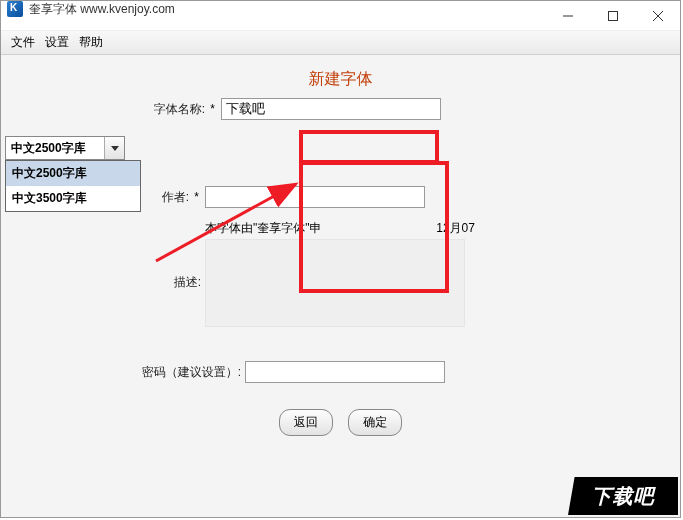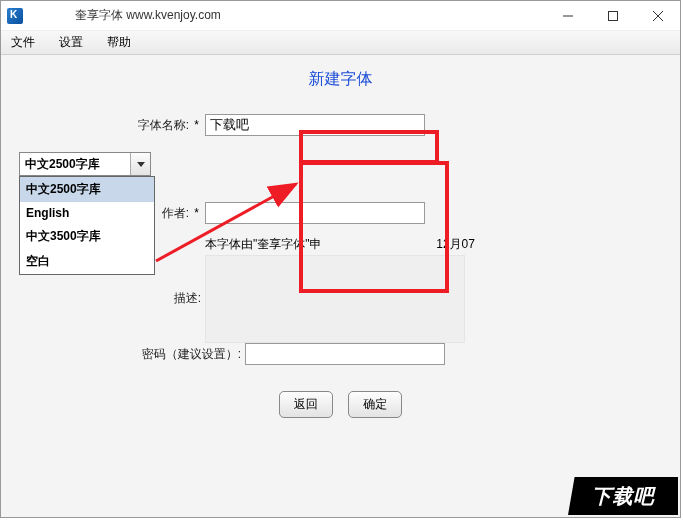--- a/index.html
+++ b/index.html
@@ -1,50 +1,50 @@
 <!DOCTYPE html>
 <html><head>
 <meta charset="utf-8">
 <style>
   * { box-sizing: border-box; margin: 0; padding: 0; }
   body { font-family: "Microsoft YaHei", SimSun, Arial, sans-serif; font-size: 12px; background: #fff; width: 683px; height: 520px; position: relative; overflow: hidden; }
   .window { width: 681px; height: 518px; border: 1px solid #999; background: #fff; position: relative; }
-  .titlebar { height: 30px; background: #fff; display: flex; align-items: center; padding: 0 0 0 6px; border-bottom: 1px solid #eee; gap: 46px; }
+  .titlebar { height: 30px; background: #fff; display: flex; align-items: flex-start; padding: 0 0 0 6px; border-bottom: 1px solid #eee; }
   .titlebar-icon { width: 16px; height: 16px; background: linear-gradient(135deg,#2a7fcf,#0a4f9f); border-radius: 2px; margin-right: 6px; position: relative; }
   .titlebar-icon::after { content:"K"; color:#fff; font-size:10px; position:absolute; left:3px; top:1px; font-weight:bold; }
   .titlebar-text { color:#333; flex:1; font-size:12px; }
   .win-controls { display:flex; height:100%; }
   .win-btn { width:45px; height:100%; display:flex; align-items:center; justify-content:center; color:#333; font-size:12px; cursor:pointer; }
-  .menubar { height:24px; background: linear-gradient(#f8f8f8,#eaeaea); display:flex; align-items:center; padding:0 6px; border-bottom:1px solid #d0d0d0; gap:16px; }
+  .menubar { height:24px; background: linear-gradient(#f8f8f8,#eaeaea); display:flex; align-items:center; padding:0 6px; border-bottom:1px solid #d0d0d0; gap:2px; }
   .menu-item { cursor:pointer; padding:2px 4px; }
   .client { position:relative; width:100%; height:calc(100% - 54px); background:#f4f4f4; }
-  .page-title { font-size:16px; color:#1d4ed8; text-align:center; padding-top:14px; }
+  .page-title { font-size:16px; color:#c2410c; text-align:center; padding-top:14px; }
   .row { display:flex; align-items:center; margin:0 auto; }
   .label { text-align:right; width:200px; color:#222; }
   .req { color:#000; margin:0 2px; }
   .field { margin-left:4px; }
   input[type=text] { border:1px solid #999; background:#fff; height:22px; padding:0 4px; font-size:13px; }
-  .row-name { margin-top:24px; }
+  .row-name { margin-top:8px;padding-left:16px; }
   .row-type { margin-top:16px; position:relative; }
   .row-author { margin-top:26px; }
   .row-desc { margin-top:12px; align-items:flex-start; }
-  .row-pwd { }
-  .select-box { position:relative; width:132px;margin-left:14px; }
+  .row-pwd { margin-top:34px; }
+  .select-box { position:relative; width:120px; }
   .select-display { display:flex; border:1px solid #888; background:#fff; height:24px; }
   .select-value { flex:1; padding:3px 5px; font-weight:bold; }
   .select-arrow { width:20px; border-left:1px solid #aaa; background:linear-gradient(#fdfdfd,#e3e3e3); display:flex; align-items:center; justify-content:center; cursor:pointer; }
   .arrow-down { width:0; height:0; border-left:4px solid transparent; border-right:4px solid transparent; border-top:5px solid #333; }
   .dropdown { position:absolute; left:0; top:24px; width:136px; border:1px solid #666; background:#fff; z-index:5; }
   .dropdown-item { padding:4px 6px; font-weight:bold; cursor:pointer; }
   .dropdown-item.selected { background:#c8d8ea; }
   .red-box { position:absolute; border:4px solid #ee1c25; pointer-events:none; z-index:7; }
   .red-box.top { left:298px; top:129px; width:140px; height:34px; }
   .red-box.bottom { left:298px; top:160px; width:150px; height:132px; }
   .desc-area { width:260px; height:88px; background:#efefef; border:1px solid #e5e5e5; padding:3px 6px; color:#333; position:relative; }
-  .btn { display:inline-block; min-width:54px; padding:4px 12px; border:1px solid #888; border-radius:5px; background:linear-gradient(#fdfdfd,#e3e3e3); cursor:pointer; text-align:center; margin:0 6px; }
+  .btn { display:inline-block; min-width:54px; padding:4px 12px; border:1px solid #888; border-radius:11px; background:linear-gradient(#fdfdfd,#e3e3e3); cursor:pointer; text-align:center; margin:0 6px; }
   .btn-row { text-align:center; margin-top:26px; }
   .arrow-line { position:absolute; pointer-events:none; z-index:6; }
   .watermark { position:absolute; right:6px; bottom:6px; font-size:10px; color:#888; }
   .logo-bottom { position:absolute; right:2px; bottom:2px; width:110px; height:38px; background:#000; z-index:20; display:flex; align-items:center; justify-content:center; clip-path: polygon(6% 0, 100% 0, 100% 100%, 0 100%); }
   .logo-text { color:#fff; font-weight:900; font-size:20px; font-style:italic; letter-spacing:1px; }
 </style>
 </head>
 <body>
 
 <div class="window">
@@ -95,23 +95,21 @@
       <div class="field">
         <div class="select-box">
           <div class="select-display">
             <div class="select-value">中文2500字库</div>
             <div class="select-arrow">
               <div class="arrow-down"></div>
             </div>
           </div>
           <div class="dropdown">
             <div class="dropdown-item selected">中文2500字库</div>
-            <div class="dropdown-item">English</div>
             <div class="dropdown-item">中文3500字库</div>
-            <div class="dropdown-item">空白</div>
           </div>
         </div>
       </div>
     </div>
 
     <div class="row row-author">
       <div class="label">
         <span>作者:</span>
         <span class="req">*</span>
       </div>

